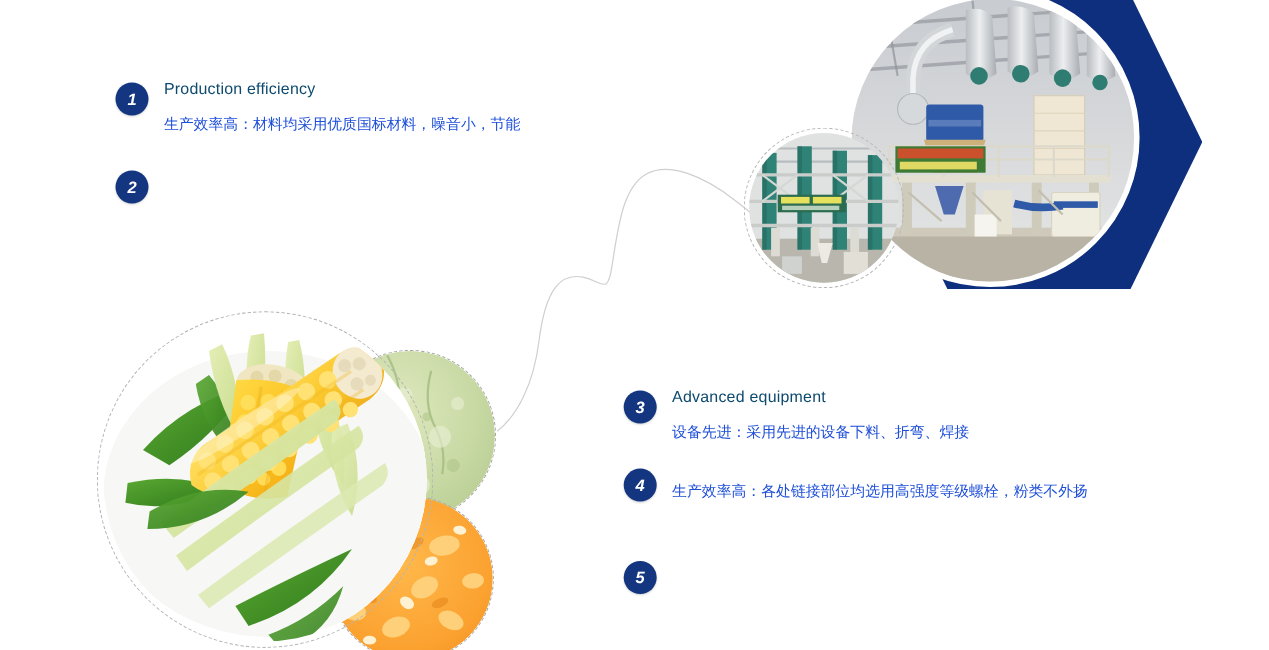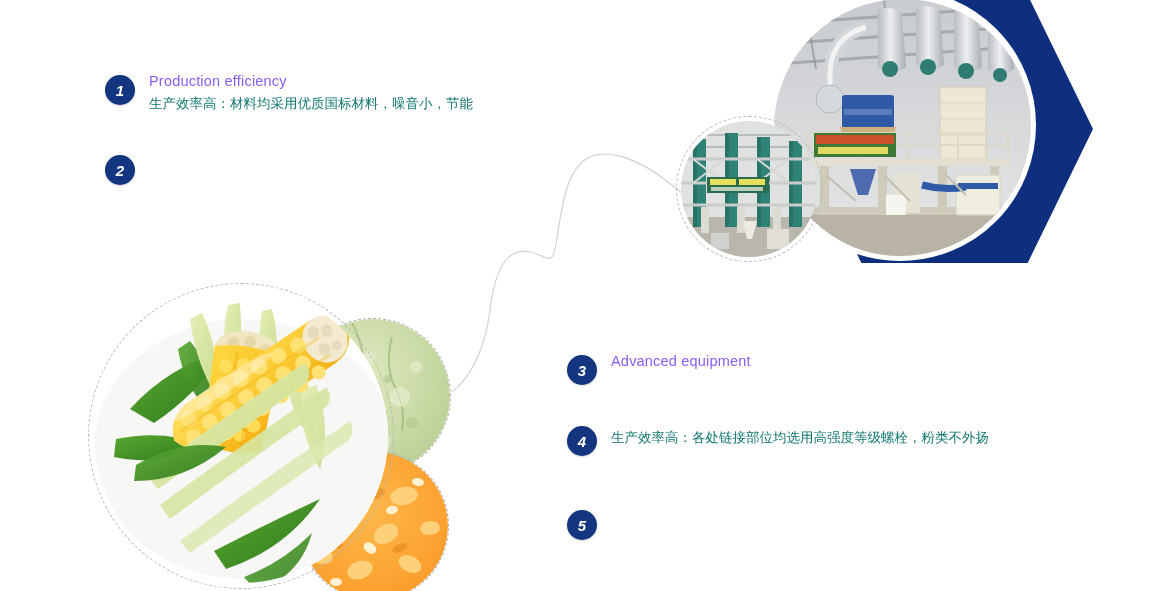--- a/index.html
+++ b/index.html
@@ -20,31 +20,31 @@
     color:#ffffff;
     font-size:15px;font-style:italic;font-weight:bold;
     display:flex;align-items:center;justify-content:center;
     flex:0 0 30px;
     margin-top:2px;
     box-shadow:0 1px 2px rgba(0,0,0,.18);
     letter-spacing:0;
   }
   .ftext{margin-left:14px;}
   .fhead{
-    color:#8b5cf6;
+    color:#0c4a6e;
     font-size:14.5px;
     line-height:17px;
     letter-spacing:.2px;
     white-space:nowrap;
   }
   .fbody{
-    color:#0f766e;
+    color:#1d4ed8;
     font-size:13.5px;
     line-height:19px;
-    margin-top:4px;
+    margin-top:14px;
     white-space:nowrap;
     font-family:"DejaVu Sans","Liberation Sans",sans-serif;
   }
 
   #feat-1{left:105px;top:73px;}
   #feat-2{left:105px;top:153px;}
   #feat-3{left:567px;top:353px;}
   #feat-4{left:567px;top:424px;}
   #feat-5{left:567px;top:508px;}
 
@@ -490,20 +490,21 @@
   </div>
 
   <div class="feature" id="feat-2">
     <div class="badge">2</div>
   </div>
 
   <div class="feature" id="feat-3">
     <div class="badge">3</div>
     <div class="ftext">
       <div class="fhead">Advanced equipment</div>
+      <div class="fbody">设备先进：采用先进的设备下料、折弯、焊接</div>
     </div>
   </div>
 
   <div class="feature" id="feat-4">
     <div class="badge">4</div>
     <div class="ftext">
       <div class="fbody">生产效率高：各处链接部位均选用高强度等级螺栓，粉类不外扬</div>
     </div>
   </div>
 

